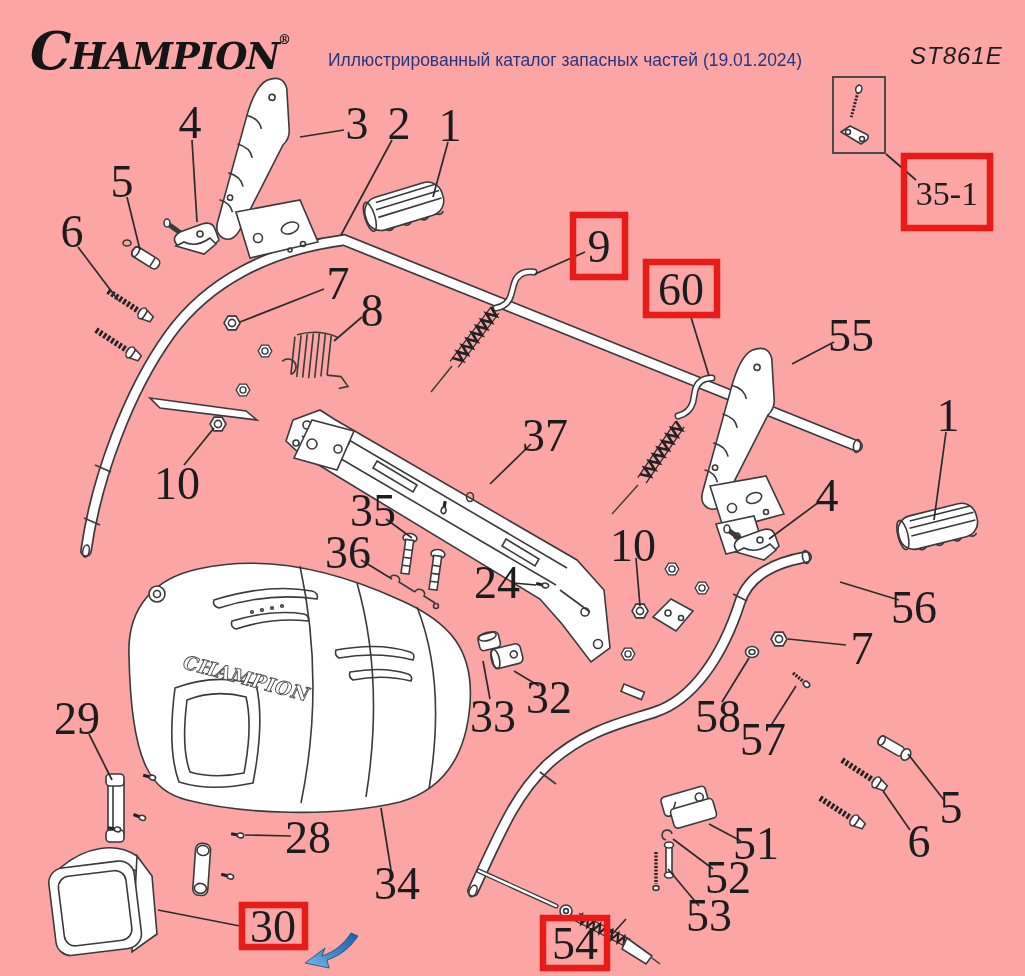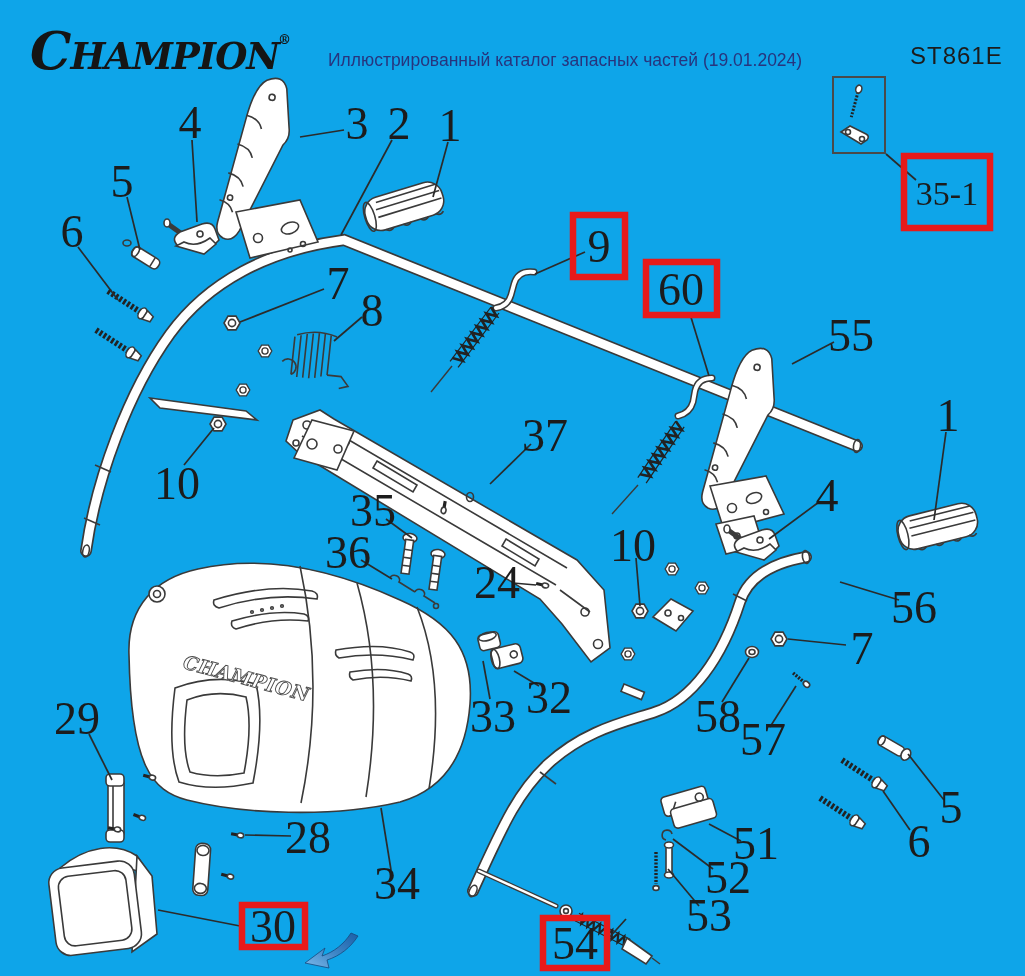--- a/index.html
+++ b/index.html
@@ -1,25 +1,25 @@
 <!DOCTYPE html>
 <html><head>
 <meta charset="utf-8">
 <style>
   html,body{margin:0;padding:0;background:#ffffff;}
-  .page{position:relative;width:1025px;height:976px;background:#0ea5e9;overflow:hidden;
+  .page{position:relative;width:1025px;height:976px;background:#fca5a5;overflow:hidden;
         font-family:"Liberation Sans",sans-serif;}
   .brand{position:absolute;left:30px;top:20px;display:inline-block;
          font-family:"DejaVu Serif",serif;font-weight:bold;font-style:italic;
          font-size:37px;letter-spacing:-1px;color:#151515;line-height:1.2;}
   .brand::first-letter{font-size:52px;}
   .brand-reg{position:absolute;left:278px;top:32px;font-size:13px;color:#151515;
          font-family:"DejaVu Serif",serif;font-weight:bold;}
   .doc-title{position:absolute;left:328px;top:50px;font-size:17.5px;color:#27357e;}
-  .model{position:absolute;left:910px;top:42px;font-size:24px;color:#1c1c1c;letter-spacing:1px;}
+  .model{position:absolute;left:910px;top:42px;font-size:24px;color:#1c1c1c;letter-spacing:1px;font-style:italic;}
   svg.diagram{position:absolute;left:0;top:0;}
   .ln{fill:none;stroke:#3a3a3a;stroke-width:1.6;}
   .fw{fill:#ffffff;stroke:#3a3a3a;stroke-width:1.6;}
   .thin{stroke:#3a3a3a;stroke-width:1.4;fill:none;}
   .tubeO{fill:none;stroke:#3a3a3a;stroke-width:12;stroke-linecap:round;}
   .tubeI{fill:none;stroke:#ffffff;stroke-width:8.6;stroke-linecap:round;}
   .cabO{stroke:#3a3a3a;stroke-width:7;fill:none;stroke-linecap:round;}
   .cabI{stroke:#ffffff;stroke-width:4;fill:none;stroke-linecap:round;}
   .ld{stroke:#2b2b2b;stroke-width:1.7;}
   .hl{fill:none;stroke:#e81a1a;stroke-width:6.5;}

